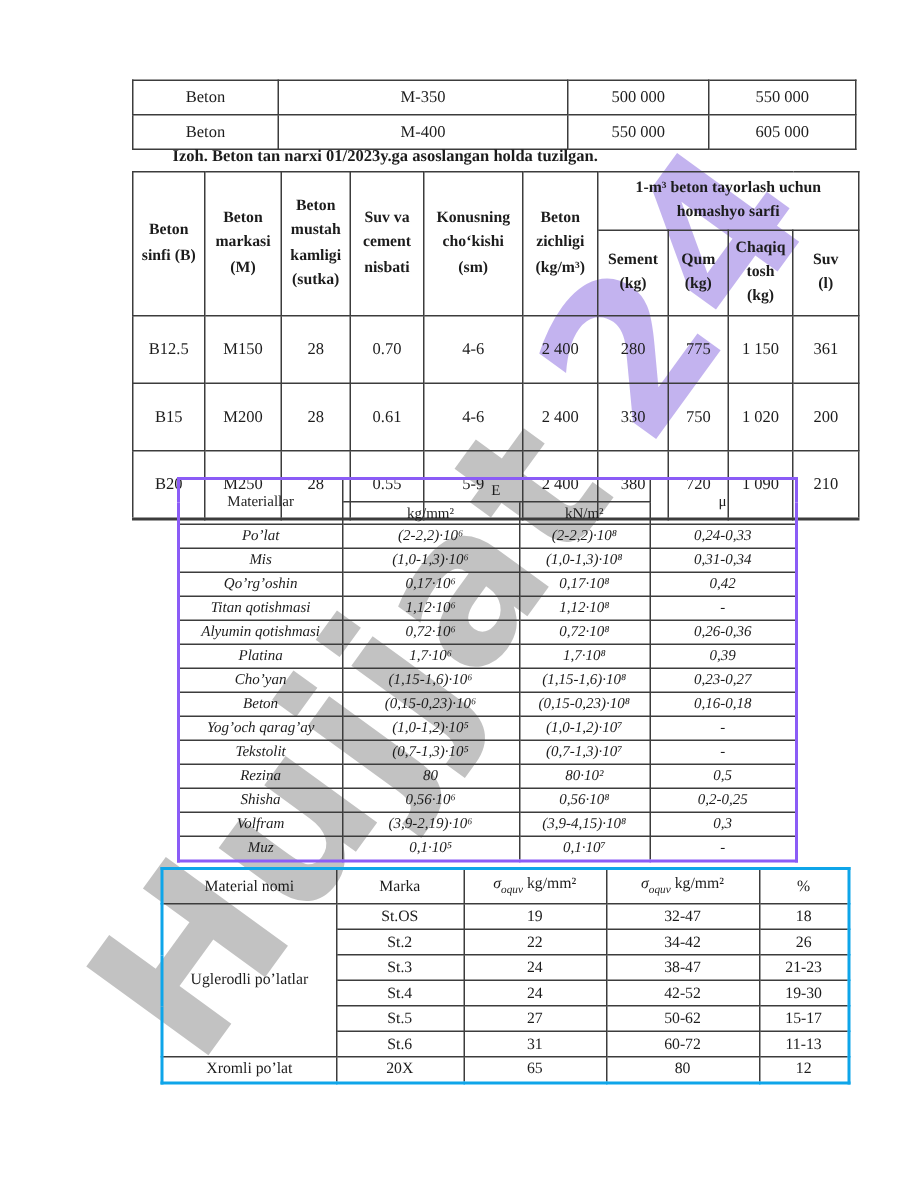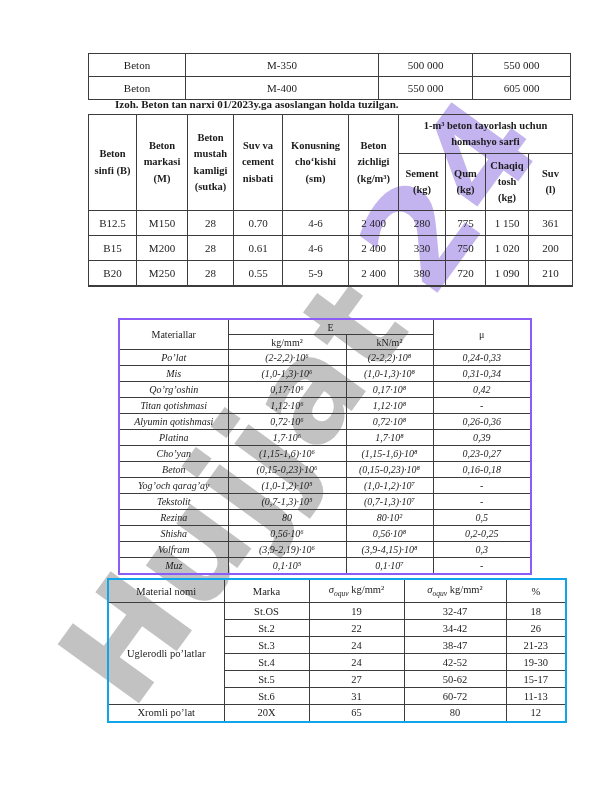--- a/index.html
+++ b/index.html
@@ -34,21 +34,21 @@
 
   .note {
     position:absolute; left:115px; top:98px; z-index:1;
     font-size:11px; font-weight:bold;
   }
 
   .t2 { left:88px;  top:114px; width:484px; font-size:11px; border-bottom:2px solid #3c3c3c; }
   .t2 th { font-size:10.5px; font-weight:bold; line-height:1.55; }
   .t2 .hrow1 th { height:38px; }
   .t2 .hrow2 th { height:56px; }
-  .t2 tbody tr { height:25px; }
+  .t2 tbody tr { height:45px; }
 
   .t3 { left:118px; top:318px; width:412px; font-size:10px; border:2px solid #8b5cf6; }
   .t3 th { font-weight:normal; height:14px; }
   .t3 tbody tr { height:16px;font-style:italic; }
 
   .t4 { left:107px; top:578px; width:458px; font-size:10.5px; border:2px solid #0ea5e9; }
   .t4 th { font-weight:normal; height:22px; }
   .t4 tbody tr { height:17px; }
   .sigma { font-style:italic; }
   .sigma-sub { font-style:italic; font-size:7.5px; }

